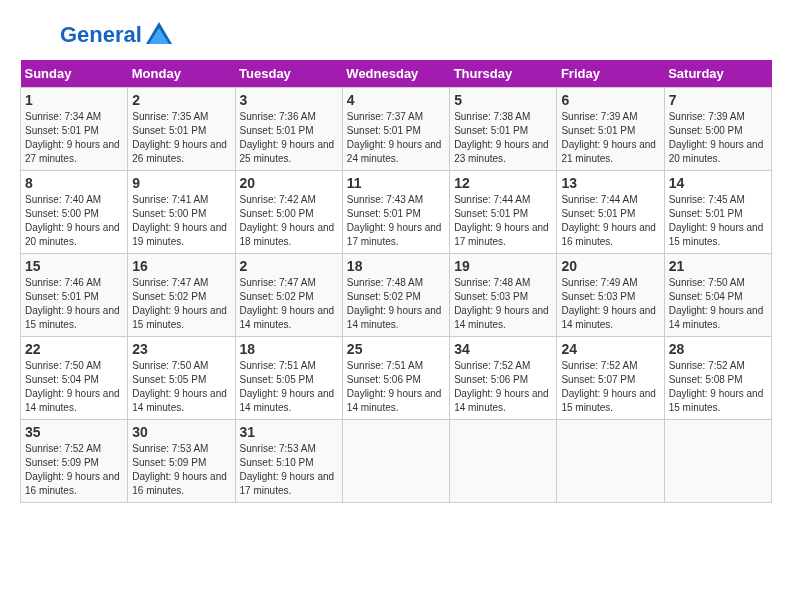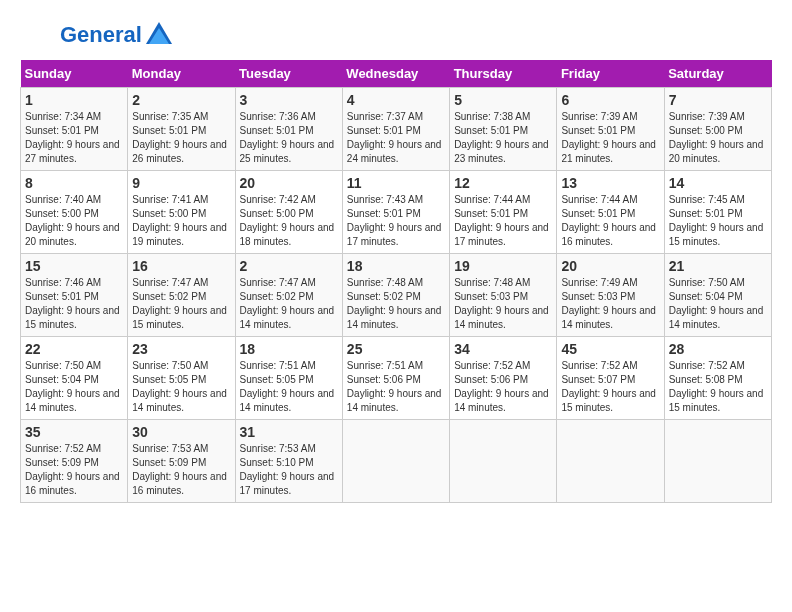--- a/index.html
+++ b/index.html
@@ -230,21 +230,21 @@
         </td>
         <td>
           <span class="day-num">25</span>
           <div class="day-info">Sunrise: 7:51 AM<br>Sunset: 5:06 PM<br>Daylight: 9 hours and 14 minutes.</div>
         </td>
         <td>
           <span class="day-num">34</span>
           <div class="day-info">Sunrise: 7:52 AM<br>Sunset: 5:06 PM<br>Daylight: 9 hours and 14 minutes.</div>
         </td>
         <td>
-          <span class="day-num">45</span>
+          <span class="day-num">24</span>
           <div class="day-info">Sunrise: 7:52 AM<br>Sunset: 5:07 PM<br>Daylight: 9 hours and 15 minutes.</div>
         </td>
         <td>
           <span class="day-num">28</span>
           <div class="day-info">Sunrise: 7:52 AM<br>Sunset: 5:08 PM<br>Daylight: 9 hours and 15 minutes.</div>
         </td>
       </tr>
       <tr>
         <td>
           <span class="day-num">35</span>

